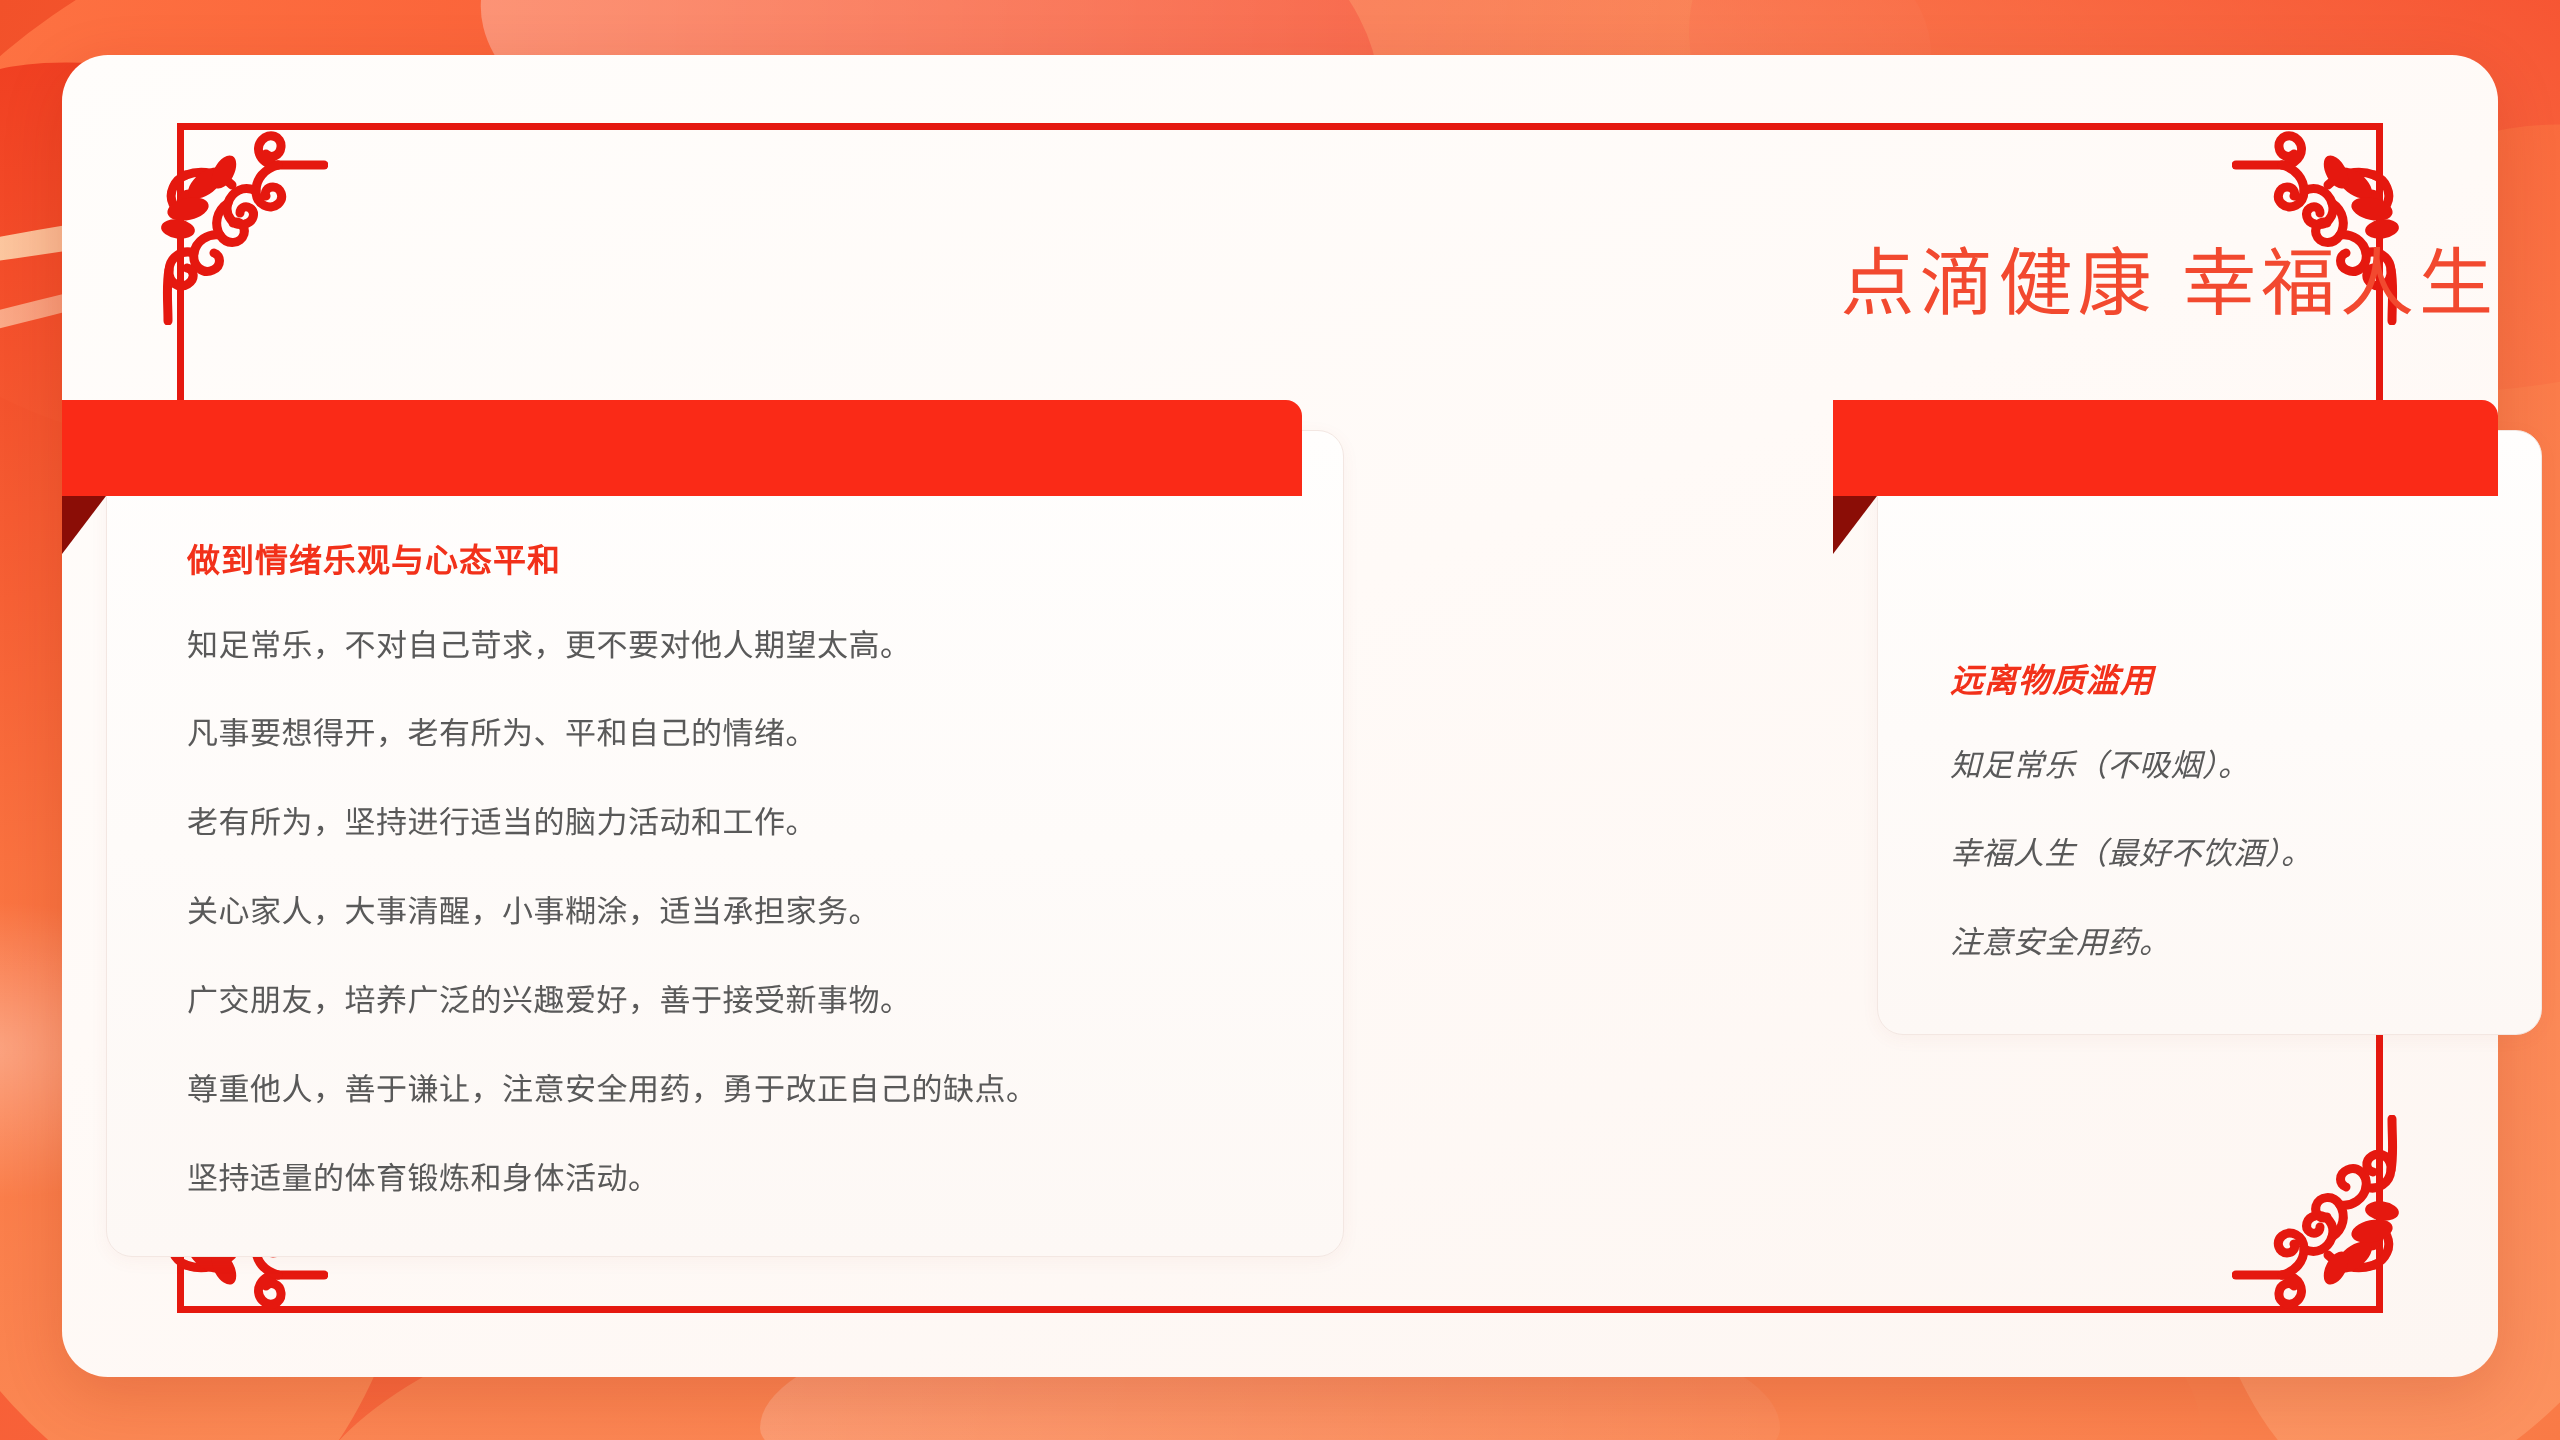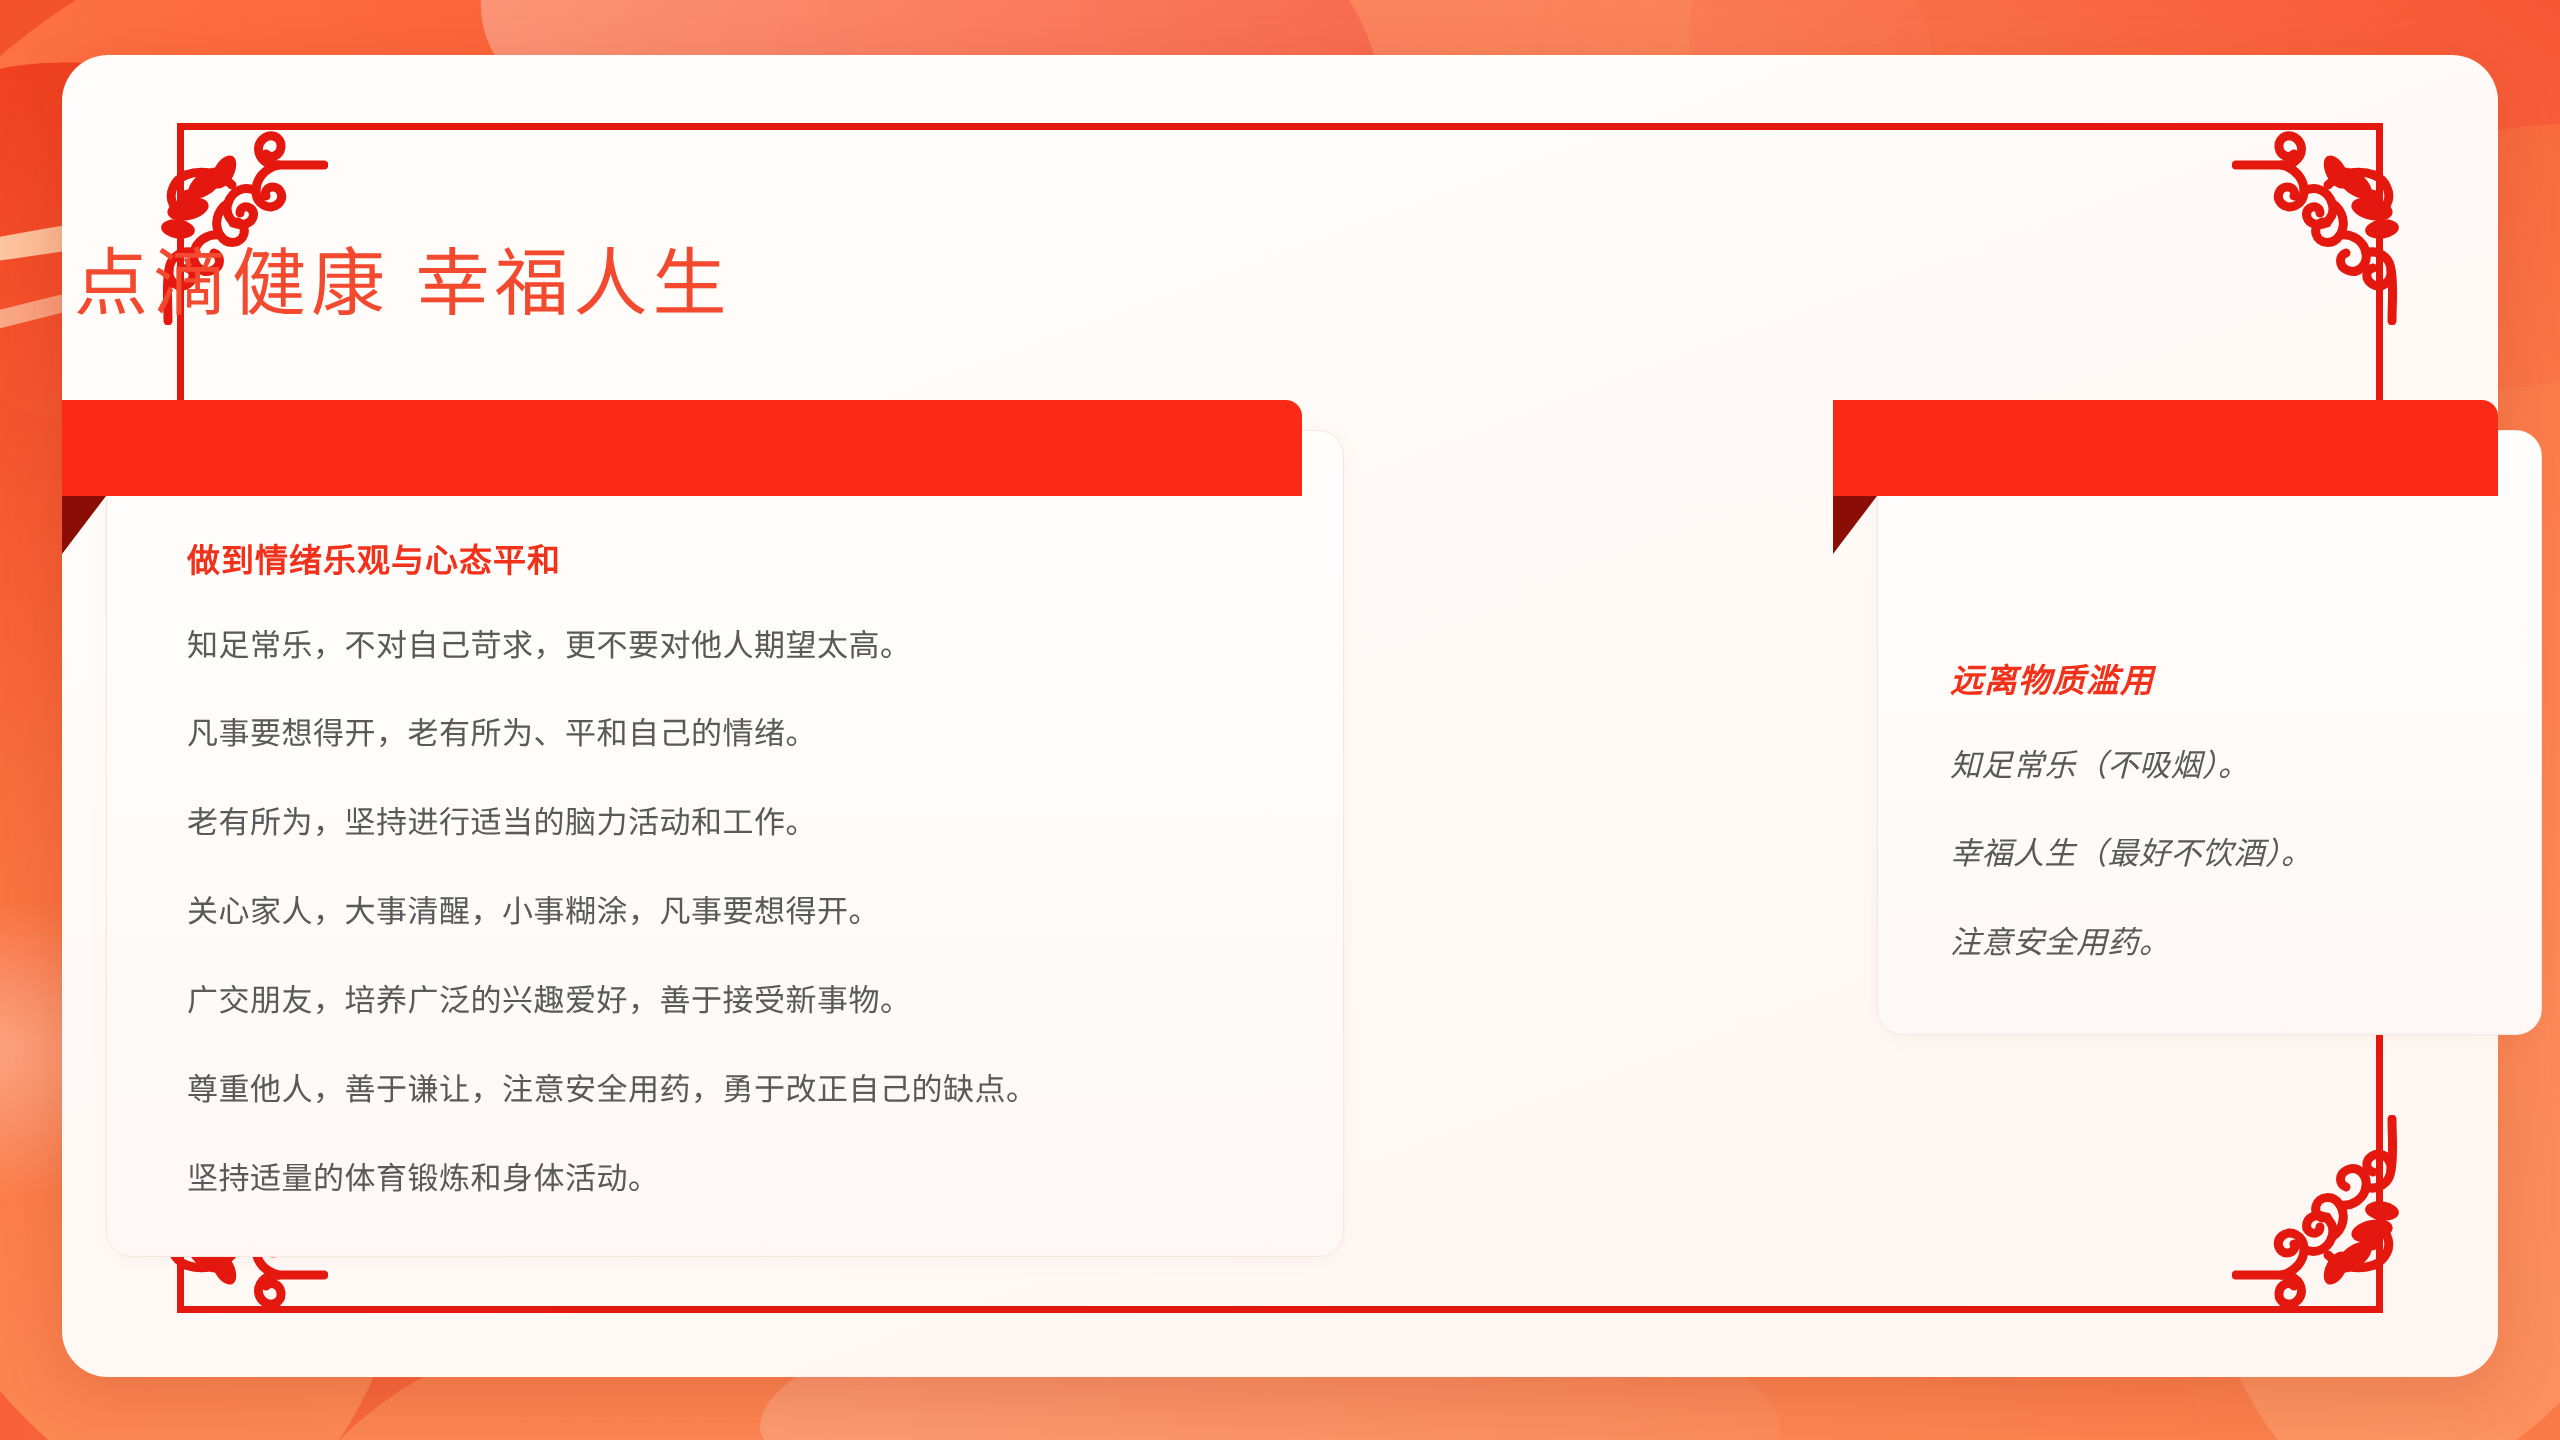--- a/index.html
+++ b/index.html
@@ -136,21 +136,21 @@
   .c-tl { left: 66px;   top: 70px;  }
   .c-tr { right: 66px;  top: 70px;  transform: scaleX(-1); }
   .c-bl { left: 66px;   bottom: 62px; transform: scaleY(-1); }
   .c-br { right: 66px;  bottom: 62px; transform: scale(-1, -1); }
 
   
   #title {
     position: absolute;
     left: 12px; right: 0;
     top: 142px;
-    text-align: left;
+    text-align: right;
     font-size: 74px;
     line-height: 1.0;
     font-weight: 400;
     letter-spacing: 5px;
     color: #f2492f;
     white-space: nowrap;
   }
 
   
   #content {
@@ -357,21 +357,21 @@
         <div class="ribbon">
           <div class="ribbon-bar"></div>
           <div class="ribbon-fold"></div>
         </div>
         <div class="card">
           <div class="card-body">
             <p class="card-heading">做到情绪乐观与心态平和</p>
             <p class="card-line">知足常乐，不对自己苛求，更不要对他人期望太高。</p>
             <p class="card-line">凡事要想得开，老有所为、平和自己的情绪。</p>
             <p class="card-line">老有所为，坚持进行适当的脑力活动和工作。</p>
-            <p class="card-line">关心家人，大事清醒，小事糊涂，凡事要想得开。</p>
+            <p class="card-line">关心家人，大事清醒，小事糊涂，适当承担家务。</p>
             <p class="card-line">广交朋友，培养广泛的兴趣爱好，善于接受新事物。</p>
             <p class="card-line">尊重他人，善于谦让，注意安全用药，勇于改正自己的缺点。</p>
             <p class="card-line">坚持适量的体育锻炼和身体活动。</p>
           </div>
         </div>
       </div>
 
       <div class="col col-right">
         <div class="ribbon">
           <div class="ribbon-bar"></div>

